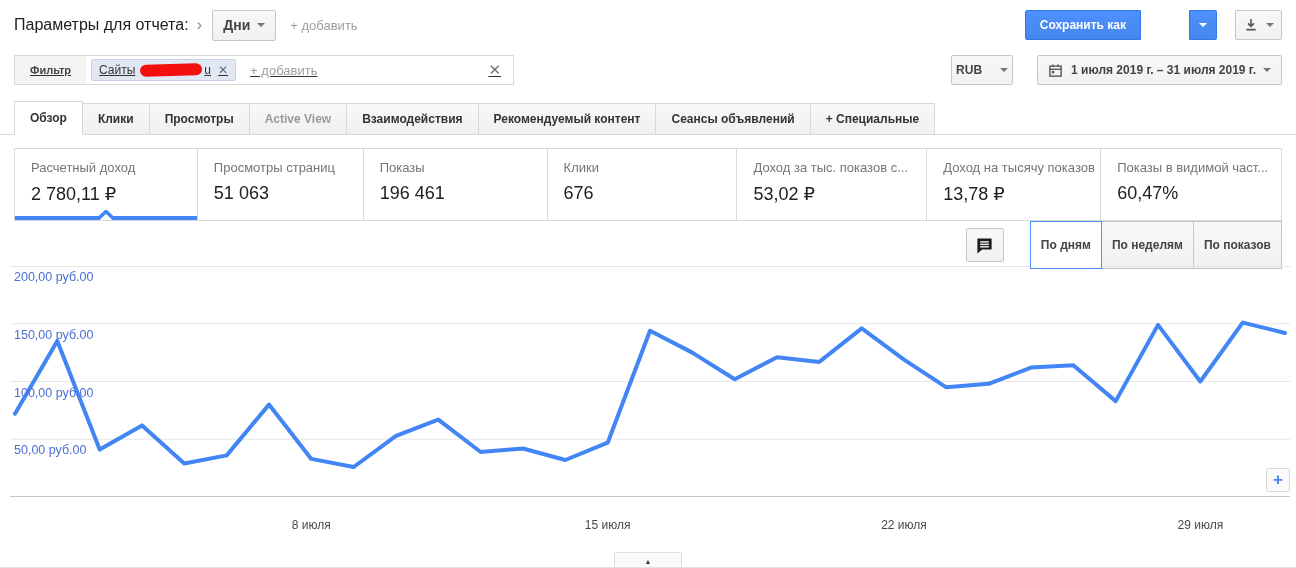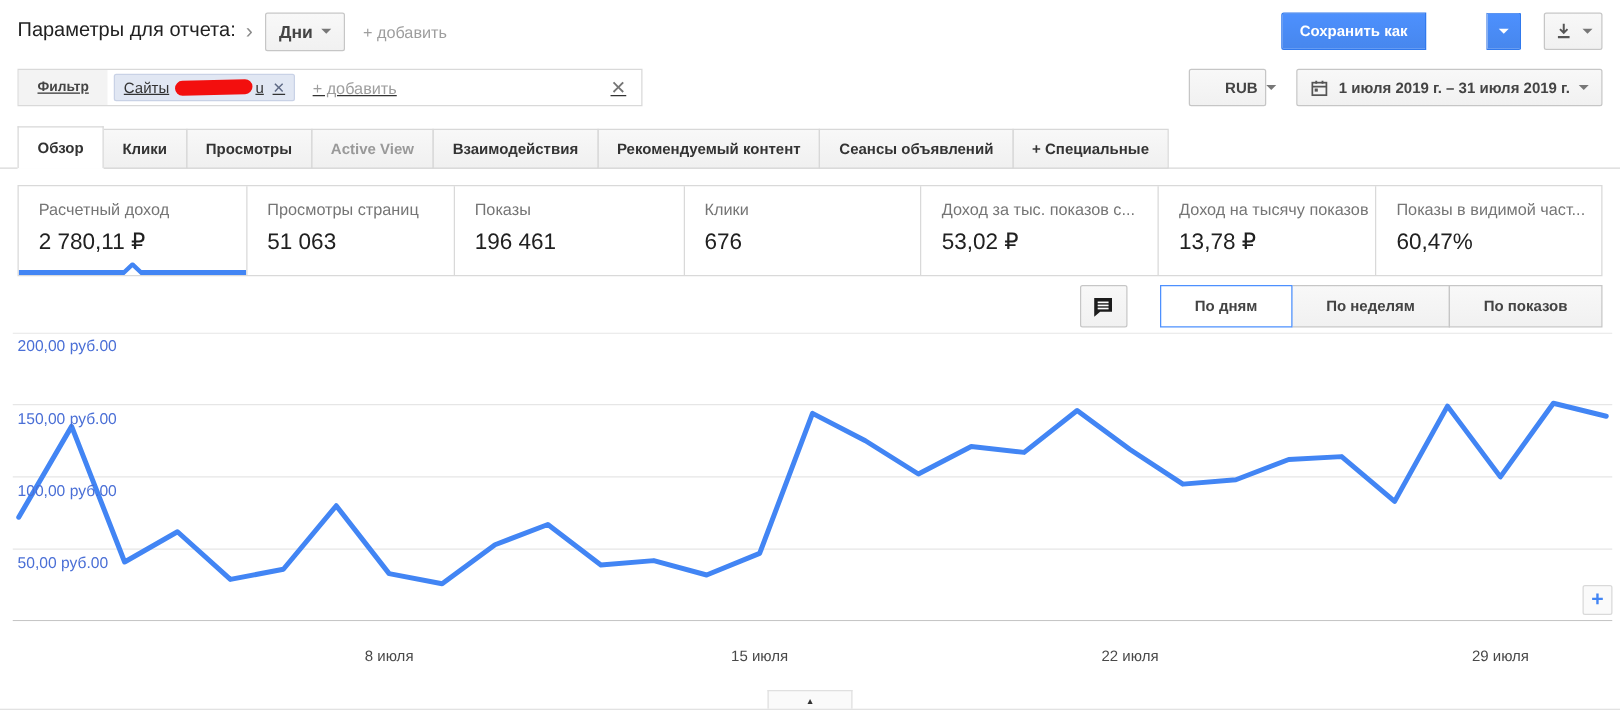--- a/index.html
+++ b/index.html
@@ -39,21 +39,21 @@
   .chip { display:inline-flex; align-items:center; background:#e1e7f3;
     border:1px solid #c9d2e6; border-radius:2px; height:22px; margin-left:5px;
     padding:0 7px; font-size:12px; color:#333; }
   .redaction { display:inline-block; width:62px; height:12px; background:#f30f0e;
     border-radius:7px; margin:0 2px 0 5px; transform:rotate(-1.5deg); }
   .chip-x { margin-left:7px; color:#5f6a85; font-size:12px; cursor:pointer; }
   .filter-placeholder { color:#9e9e9e; font-size:13px; margin-left:14px; }
   .filter-clear { margin-left:auto; margin-right:12px; color:#757575; font-size:15px;
     cursor:pointer; }
   .filterbar-right { margin-left:auto; display:flex; align-items:center; }
-  .rub-btn { width:62px; justify-content:space-between; padding:0 28px; }
+  .rub-btn { width:62px; justify-content:space-between; padding:0 4px; }
   .date-btn { margin-left:24px; padding:0 10px; font-size:12px; }
   .date-btn .cal { margin-right:8px; }
 
   
   .tabs { display:flex; align-items:flex-end; margin-top:16px; padding-left:14px;
     border-bottom:1px solid #d8d8d8; }
   .tab { height:32px; line-height:31px; padding:0 15px;
     background:linear-gradient(#f8f8f8,#f0f0f0); border:1px solid #d8d8d8;
     margin-right:-1px; margin-bottom:-1px; font-size:12px; font-weight:bold;
     color:#333; cursor:pointer; position:relative; }
@@ -74,21 +74,21 @@
   .card-value { font-size:18px; color:#212121; margin-top:8px; }
   .card.active::after { content:""; position:absolute; left:0; right:0; bottom:0;
     height:4px; background:#4285f4; }
   .notch { position:absolute; bottom:0; left:50%; transform:translateX(-50%);
     z-index:2; }
 
   
   .controls { margin:7px 14px 0; height:34px; display:flex; align-items:center;
     justify-content:flex-end; }
   .comment-btn { width:38px; height:34px; padding:0; margin-right:26px; }
-  .seg { height:34px; border-radius:0; margin-left:-1px; padding:0 27px; }
+  .seg { height:48px; border-radius:0; margin-left:-1px; padding:0 10px; }
   .seg.first { margin-left:0; }
   .seg.active { background:#fff; border:1px solid #4d90fe; z-index:2; }
 
   
   .chart-wrap { position:relative; margin:4px 6px 16px 10px; height:231px; }
   .chart-wrap svg.plot { position:absolute; inset:0; width:100%; height:100%; }
   .ylab { position:absolute; left:4px; font-size:12.5px; color:#4a6fd6;
     white-space:nowrap; }
   .zoom-btn { position:absolute; right:0; bottom:5px; width:24px; height:24px;
     background:#fafafa; border:1px solid #d9d9d9; border-radius:2px; color:#4285f4;

